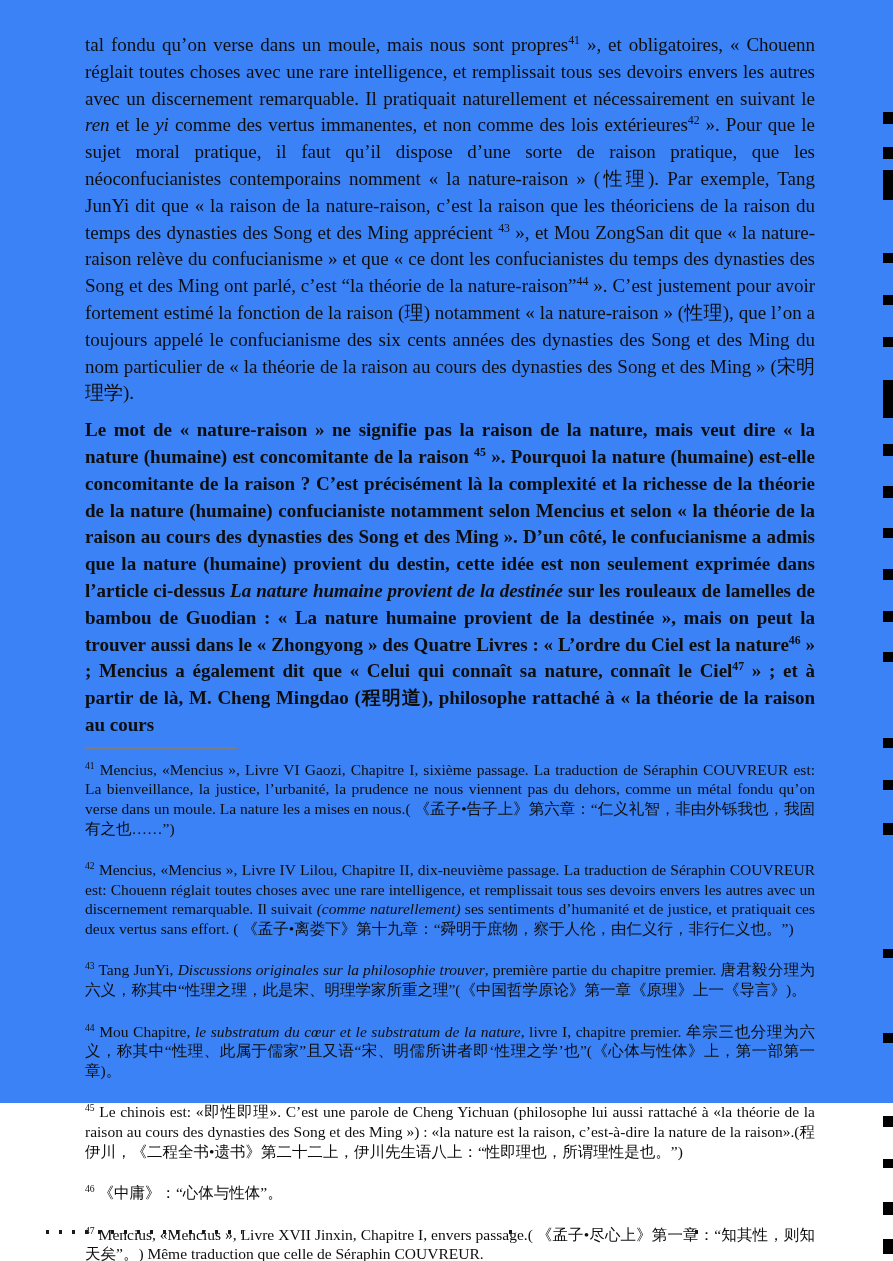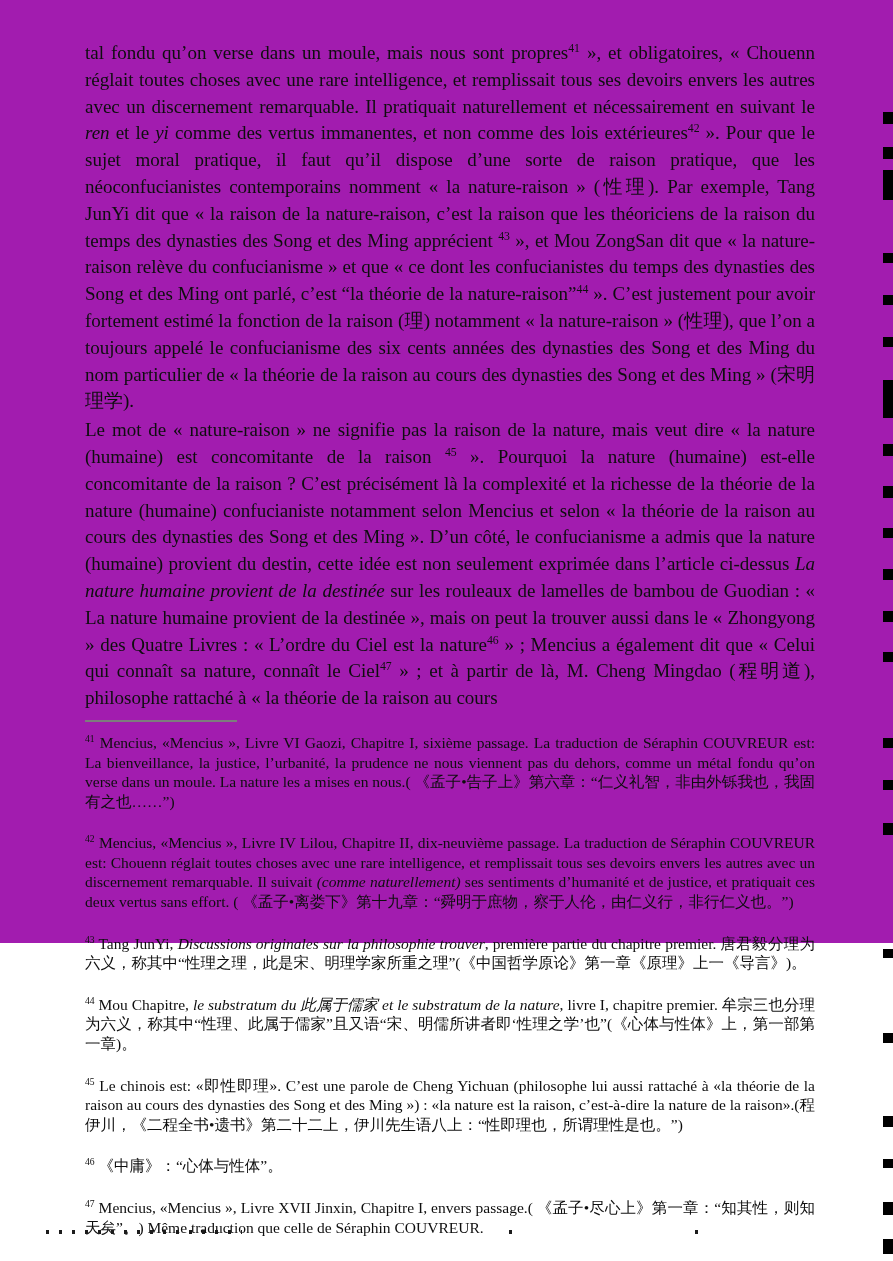--- a/index.html
+++ b/index.html
@@ -6,38 +6,39 @@
     margin: 0;
     padding: 0;
     width: 893px;
     height: 1261px;
     background: #ffffff;
     overflow: hidden;
   }
   .page {
     position: relative;
     width: 893px;
-    height: 943px;
-    background: #a21caf;
+    height: 1103px;
+    background: #3b82f6;
     font-family: "Liberation Serif", "DejaVu Serif", serif;
     color: #0e0e0e;
     box-sizing: border-box;
-    padding: 40px 78px 0 85px;
+    padding: 32px 78px 0 85px;
   }
   .body-text {
     font-size: 19px;
     line-height: 26.8px;
     text-align: justify;
     text-justify: inter-word;
   }
   .body-text p {
     margin: 0;
   }
   .body-text p.para-2 {
-    margin-top: 2px;
+    margin-top: 10px;
+    font-weight: bold;
   }
   sup {
     font-size: 62%;
     line-height: 0;
     vertical-align: super;
   }
   .fn-rule {
     border: none;
     border-top: 2px solid #7d7d7d;
     width: 152px;
@@ -88,21 +89,21 @@
     <p class="para-1"><span>tal fondu qu’on verse dans un moule, mais nous sont propres</span><sup>41</sup><span> », et obligatoires, « Chouenn réglait toutes choses avec une rare intelligence, et remplissait tous ses devoirs envers les autres avec un discernement remarquable. Il pratiquait naturellement et nécessairement en suivant le </span><i>ren</i><span> et le </span><i>yi</i><span> comme des vertus immanentes, et non comme des lois extérieures</span><sup>42</sup><span> ». Pour que le sujet moral pratique, il faut qu’il dispose d’une sorte de raison pratique, que les néoconfucianistes contemporains nomment « la nature-raison » (性理). Par exemple, Tang JunYi dit que « la raison de la nature-raison, c’est la raison que les théoriciens de la raison du temps des dynasties des Song et des Ming apprécient </span><sup>43</sup><span> », et Mou ZongSan dit que « la nature-raison relève du confucianisme » et que « ce dont les confucianistes du temps des dynasties des Song et des Ming ont parlé, c’est “la théorie de la nature-raison”</span><sup>44</sup><span> ». C’est justement pour avoir fortement estimé la fonction de la raison (理) notamment « la nature-raison » (性理), que l’on a toujours appelé le confucianisme des six cents années des dynasties des Song et des Ming du nom particulier de « la théorie de la raison au cours des dynasties des Song et des Ming » (宋明理学).</span></p>
     <p class="para-2"><span>Le mot de « nature-raison » ne signifie pas la raison de la nature, mais veut dire « la nature (humaine) est concomitante de la raison </span><sup>45</sup><span> ». Pourquoi la nature (humaine) est-elle concomitante de la raison ? C’est précisément là la complexité et la richesse de la théorie de la nature (humaine) confucianiste notamment selon Mencius et selon « la théorie de la raison au cours des dynasties des Song et des Ming ». D’un côté, le confucianisme a admis que la nature (humaine) provient du destin, cette idée est non seulement exprimée dans l’article ci-dessus </span><i>La nature humaine provient de la destinée</i><span> sur les rouleaux de lamelles de bambou de Guodian : « La nature humaine provient de la destinée », mais on peut la trouver aussi dans le « Zhongyong » des Quatre Livres : « L’ordre du Ciel est la nature</span><sup>46</sup><span> » ; Mencius a également dit que « Celui qui connaît sa nature, connaît le Ciel</span><sup>47</sup><span> » ; et à partir de là, M. Cheng Mingdao (程明道), philosophe rattaché à « la théorie de la raison au cours</span></p>
   </div>
 
   <hr class="fn-rule">
 
   <div class="footnotes">
     <p><sup>41</sup><span> Mencius, «Mencius », Livre VI Gaozi, Chapitre I, sixième passage. La traduction de Séraphin COUVREUR est: La bienveillance, la justice, l’urbanité, la prudence ne nous viennent pas du dehors, comme un métal fondu qu’on verse dans un moule. La nature les a mises en nous.( 《孟子•告子上》第六章：“仁义礼智，非由外铄我也，我固有之也……”)</span></p>
     <p><sup>42</sup><span> Mencius, «Mencius », Livre IV Lilou, Chapitre II, dix-neuvième passage. La traduction de Séraphin COUVREUR est: Chouenn réglait toutes choses avec une rare intelligence, et remplissait tous ses devoirs envers les autres avec un discernement remarquable. Il suivait </span><i>(comme naturellement)</i><span> ses sentiments d’humanité et de justice, et pratiquait ces deux vertus sans effort. ( 《孟子•离娄下》第十九章：“舜明于庶物，察于人伦，由仁义行，非行仁义也。”)</span></p>
     <p><sup>43</sup><span> Tang JunYi, </span><i>Discussions originales sur la philosophie trouver</i><span>, première partie du chapitre premier. 唐君毅分理为六义，称其中“性理之理，此是宋、明理学家所重之理”(《中国哲学原论》第一章《原理》上一《导言》)。</span></p>
-    <p><sup>44</sup><span> Mou Chapitre, </span><i>le substratum du 此属于儒家 et le substratum de la nature</i><span>, livre I, chapitre premier. 牟宗三也分理为六义，称其中“性理、此属于儒家”且又语“宋、明儒所讲者即‘性理之学’也”(《心体与性体》上，第一部第一章)。</span></p>
+    <p><sup>44</sup><span> Mou Chapitre, </span><i>le substratum du cœur et le substratum de la nature</i><span>, livre I, chapitre premier. 牟宗三也分理为六义，称其中“性理、此属于儒家”且又语“宋、明儒所讲者即‘性理之学’也”(《心体与性体》上，第一部第一章)。</span></p>
     <p><sup>45</sup><span> Le chinois est: «即性即理». C’est une parole de Cheng Yichuan (philosophe lui aussi rattaché à «la théorie de la raison au cours des dynasties des Song et des Ming ») : «la nature est la raison, c’est-à-dire la nature de la raison».(程伊川，《二程全书•遗书》第二十二上，伊川先生语八上：“性即理也，所谓理性是也。”)</span></p>
     <p><sup>46</sup><span> 《中庸》：“心体与性体”。</span></p>
     <p><sup>47</sup><span> Mencius, «Mencius », Livre XVII Jinxin, Chapitre I, envers passage.( 《孟子•尽心上》第一章：“知其性，则知天矣”。) Même traduction que celle de Séraphin COUVREUR.</span></p>
   </div>
 
   <div class="edge-mark" style="top:112px;height:12px;"></div>
   <div class="edge-mark" style="top:147px;height:12px;"></div>
   <div class="edge-mark" style="top:170px;height:30px;"></div>
   <div class="edge-mark" style="top:253px;height:10px;"></div>
   <div class="edge-mark" style="top:295px;height:10px;"></div>

